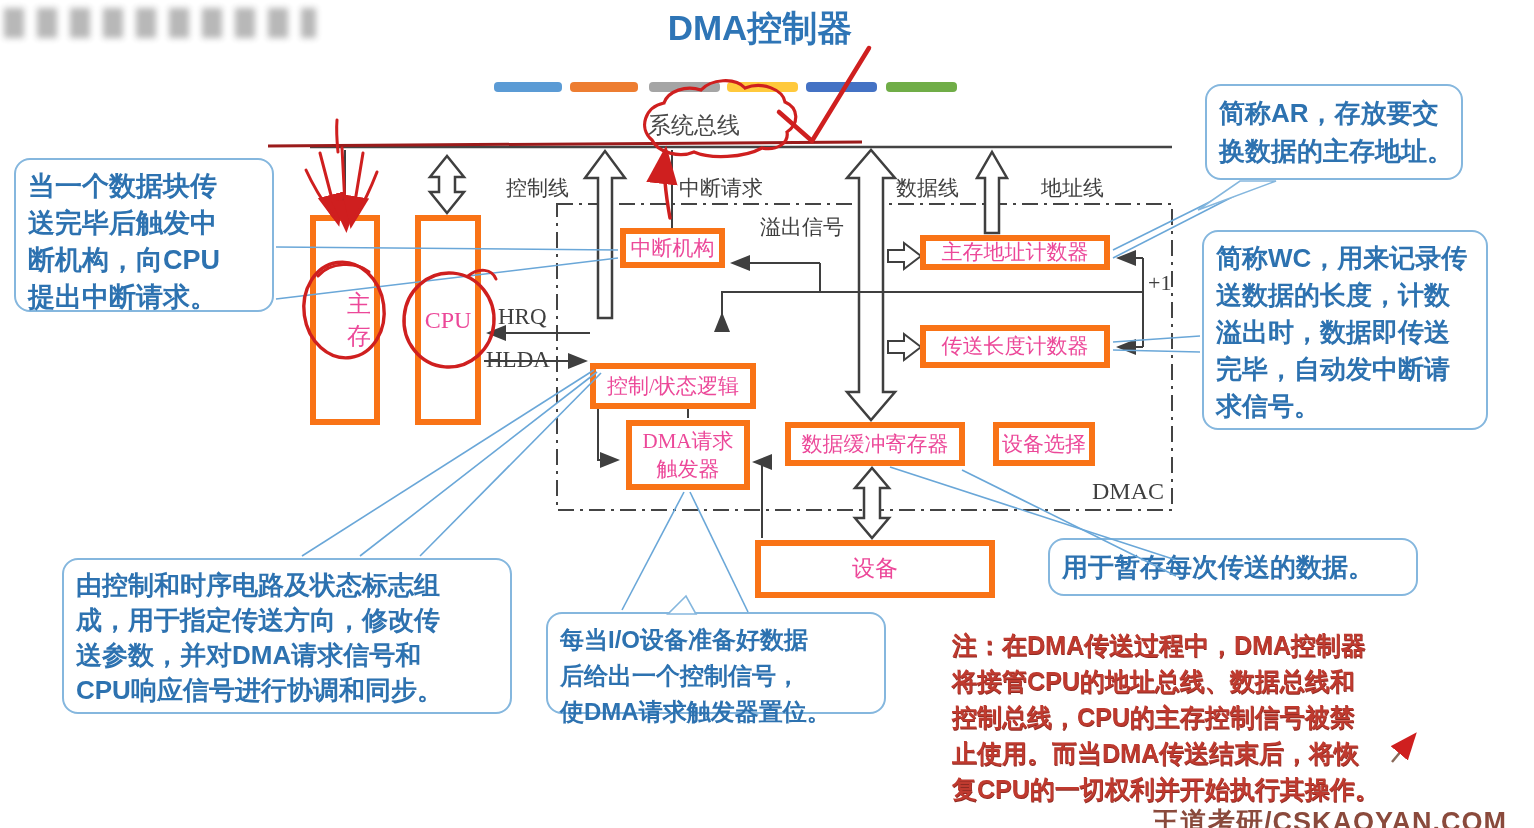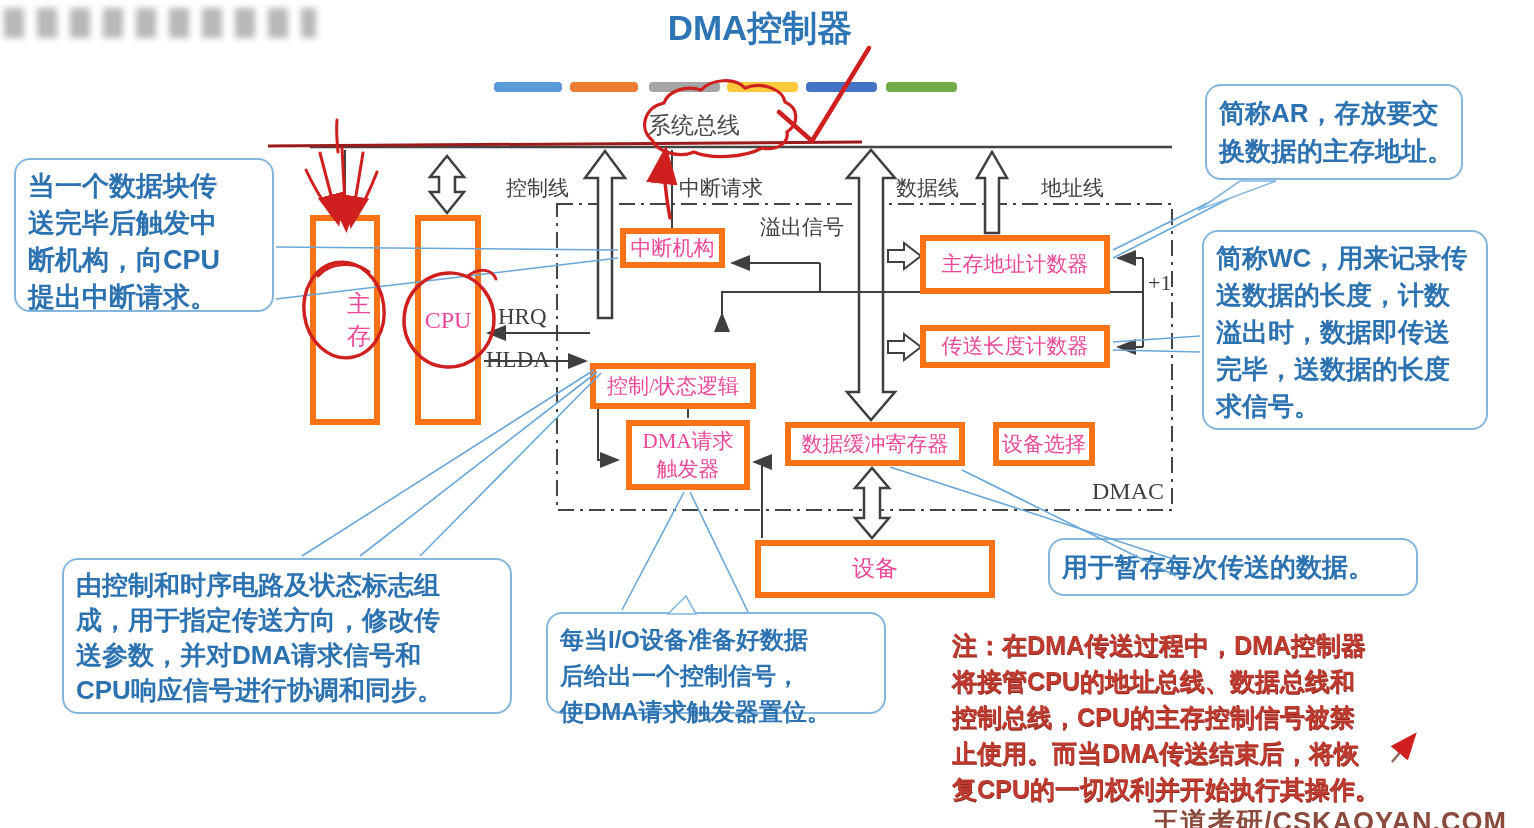--- a/index.html
+++ b/index.html
@@ -92,21 +92,21 @@
   <div class="dbox" style="left:310px;top:215px;width:70px;height:210px;font-size:24px;padding-left:28px;">主存</div>
   <div class="dbox" style="left:415px;top:215px;width:66px;height:210px;font-size:24px;">CPU</div>
   <div class="dbox" style="left:620px;top:228px;width:105px;height:40px;">中断机构</div>
   <div class="dbox" style="left:590px;top:320px;width:166px;height:46px;margin-top:43px;">控制/状态逻辑</div>
   <div class="dbox" style="left:626px;top:420px;width:124px;height:70px;flex-direction:column;">
     <div>DMA请求</div>
     <div>触发器</div>
   </div>
   <div class="dbox" style="left:785px;top:422px;width:180px;height:44px;">数据缓冲寄存器</div>
   <div class="dbox" style="left:993px;top:422px;width:102px;height:44px;">设备选择</div>
-  <div class="dbox" style="left:920px;top:235px;width:190px;height:59px;">主存地址计数器</div>
+  <div class="dbox" style="left:920px;top:235px;width:190px;height:35px;">主存地址计数器</div>
   <div class="dbox" style="left:920px;top:325px;width:190px;height:43px;">传送长度计数器</div>
   <div class="dbox" style="left:755px;top:540px;width:240px;height:58px;font-size:23px;">设备</div>
 
   <span class="dlabel" style="left:648px;top:110px;font-size:23px;color:#4a4a4a;">系统总线</span>
   <span class="dlabel" style="left:506px;top:174px;">控制线</span>
   <span class="dlabel" style="left:679px;top:174px;">中断请求</span>
   <span class="dlabel" style="left:896px;top:174px;">数据线</span>
   <span class="dlabel" style="left:1041px;top:174px;">地址线</span>
   <span class="dlabel" style="left:760px;top:213px;">溢出信号</span>
   <span class="dlabel" style="left:498px;top:304px;font-size:23px;">HRQ</span>
@@ -121,21 +121,21 @@
     <div>提出中断请求。</div>
   </div>
   <div class="callout" style="left:1205px;top:84px;width:258px;height:96px;font-size:26px;line-height:38px;">
     <div>简称AR，存放要交</div>
     <div>换数据的主存地址。</div>
   </div>
   <div class="callout" style="left:1202px;top:230px;width:286px;height:200px;font-size:26px;line-height:37px;">
     <div>简称WC，用来记录传</div>
     <div>送数据的长度，计数</div>
     <div>溢出时，数据即传送</div>
-    <div>完毕，送数据的长度</div>
+    <div>完毕，自动发中断请</div>
     <div>求信号。</div>
   </div>
   <div class="callout" style="left:62px;top:558px;width:450px;height:156px;font-size:26px;line-height:35px;">
     <div>由控制和时序电路及状态标志组</div>
     <div>成，用于指定传送方向，修改传</div>
     <div>送参数，并对DMA请求信号和</div>
     <div>CPU响应信号进行协调和同步。</div>
   </div>
   <div class="callout" style="left:546px;top:612px;width:340px;height:102px;font-size:24px;line-height:36px;">
     <div>每当I/O设备准备好数据</div>

